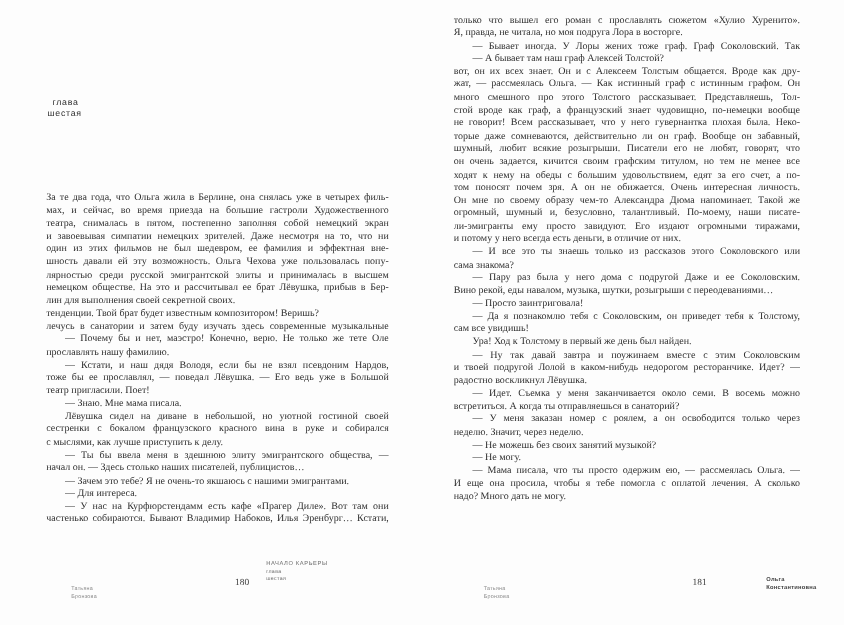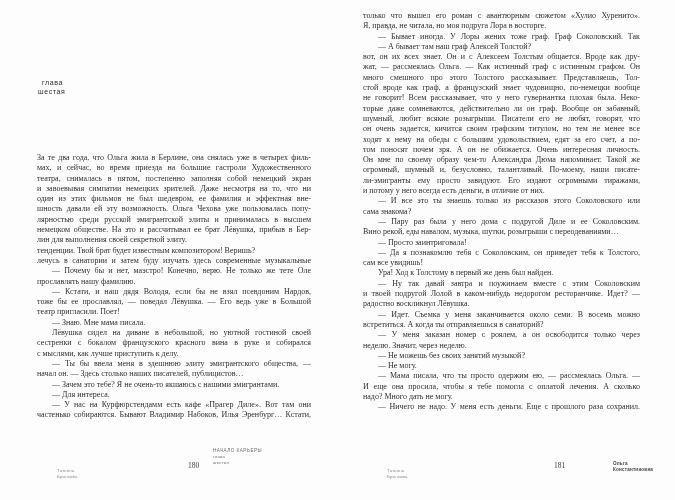--- a/index.html
+++ b/index.html
@@ -106,21 +106,21 @@
 
     <div class="textcol" id="col-left">
         <div class="bl jst">За те два года, что Ольга жила в Берлине, она снялась уже в четырех филь-</div>
         <div class="bl jst">мах, и сейчас, во время приезда на большие гастроли Художественного</div>
         <div class="bl jst">театра, снималась в пятом, постепенно заполняя собой немецкий экран</div>
         <div class="bl jst">и завоевывая симпатии немецких зрителей. Даже несмотря на то, что ни</div>
         <div class="bl jst">один из этих фильмов не был шедевром, ее фамилия и эффектная вне-</div>
         <div class="bl jst">шность давали ей эту возможность. Ольга Чехова уже пользовалась попу-</div>
         <div class="bl jst">лярностью среди русской эмигрантской элиты и принималась в высшем</div>
         <div class="bl jst">немецком обществе. На это и рассчитывал ее брат Лёвушка, прибыв в Бер-</div>
-        <div class="bl">лин для выполнения своей секретной элиту.</div>
+        <div class="bl">лин для выполнения своей секретной своих.</div>
         <div class="bl">тенденции. Твой брат будет известным композитором! Веришь?</div>
         <div class="bl jst">лечусь в санатории и затем буду изучать здесь современные музыкальные</div>
         <div class="bl ind jst">— Почему бы и нет, маэстро! Конечно, верю. Не только же тете Оле</div>
         <div class="bl">прославлять нашу фамилию.</div>
         <div class="bl ind jst">— Кстати, и наш дядя Володя, если бы не взял псевдоним Нардов,</div>
         <div class="bl jst">тоже бы ее прославлял, — поведал Лёвушка. — Его ведь уже в Большой</div>
         <div class="bl">театр пригласили. Поет!</div>
         <div class="bl ind">— Знаю. Мне мама писала.</div>
         <div class="bl ind jst">Лёвушка сидел на диване в небольшой, но уютной гостиной своей</div>
         <div class="bl jst">сестренки с бокалом французского красного вина в руке и собирался</div>
@@ -142,59 +142,58 @@
 
     <div class="runner">
       <span class="part">НАЧАЛО КАРЬЕРЫ</span>
       <span class="ch">глава</span>
       <span class="ch">шестая</span>
     </div>
   </div>
 
   <div>
     <div class="textcol" id="col-right">
-        <div class="bl jst">только что вышел его роман с авантюрным сюжетом «Хулио Хуренито».</div>
+        <div class="bl jst">только что вышел его роман с прославлять сюжетом «Хулио Хуренито».</div>
         <div class="bl">Я, правда, не читала, но моя подруга Лора в восторге.</div>
         <div class="bl ind jst">— Бывает иногда. У Лоры жених тоже граф. Граф Соколовский. Так</div>
         <div class="bl ind">— А бывает там наш граф Алексей Толстой?</div>
         <div class="bl jst">вот, он их всех знает. Он и с Алексеем Толстым общается. Вроде как дру-</div>
         <div class="bl jst">жат, — рассмеялась Ольга. — Как истинный граф с истинным графом. Он</div>
         <div class="bl jst">много смешного про этого Толстого рассказывает. Представляешь, Тол-</div>
         <div class="bl jst">стой вроде как граф, а французский знает чудовищно, по-немецки вообще</div>
         <div class="bl jst">не говорит! Всем рассказывает, что у него гувернантка плохая была. Неко-</div>
         <div class="bl jst">торые даже сомневаются, действительно ли он граф. Вообще он забавный,</div>
         <div class="bl jst">шумный, любит всякие розыгрыши. Писатели его не любят, говорят, что</div>
         <div class="bl jst">он очень задается, кичится своим графским титулом, но тем не менее все</div>
         <div class="bl jst">ходят к нему на обеды с большим удовольствием, едят за его счет, а по-</div>
         <div class="bl jst">том поносят почем зря. А он не обижается. Очень интересная личность.</div>
         <div class="bl jst">Он мне по своему образу чем-то Александра Дюма напоминает. Такой же</div>
         <div class="bl jst">огромный, шумный и, безусловно, талантливый. По-моему, наши писате-</div>
         <div class="bl jst">ли-эмигранты ему просто завидуют. Его издают огромными тиражами,</div>
         <div class="bl">и потому у него всегда есть деньги, в отличие от них.</div>
         <div class="bl ind jst">— И все это ты знаешь только из рассказов этого Соколовского или</div>
         <div class="bl">сама знакома?</div>
-        <div class="bl ind jst">— Пару раз была у него дома с подругой Диле и ее Соколовским.</div>
+        <div class="bl ind jst">— Пару раз была у него дома с подругой Даже и ее Соколовским.</div>
         <div class="bl">Вино рекой, еды навалом, музыка, шутки, розыгрыши с переодеваниями…</div>
         <div class="bl ind">— Просто заинтриговала!</div>
-        <div class="bl ind jst">— Да я познакомлю тебя с Соколовским, он приведет тебя к Толстого,</div>
+        <div class="bl ind jst">— Да я познакомлю тебя с Соколовским, он приведет тебя к Толстому,</div>
         <div class="bl">сам все увидишь!</div>
         <div class="bl ind">Ура! Ход к Толстому в первый же день был найден.</div>
         <div class="bl ind jst">— Ну так давай завтра и поужинаем вместе с этим Соколовским</div>
         <div class="bl jst">и твоей подругой Лолой в каком-нибудь недорогом ресторанчике. Идет? —</div>
         <div class="bl">радостно воскликнул Лёвушка.</div>
         <div class="bl ind jst">— Идет. Съемка у меня заканчивается около семи. В восемь можно</div>
         <div class="bl">встретиться. А когда ты отправляешься в санаторий?</div>
         <div class="bl ind jst">— У меня заказан номер с роялем, а он освободится только через</div>
         <div class="bl">неделю. Значит, через неделю.</div>
         <div class="bl ind">— Не можешь без своих занятий музыкой?</div>
         <div class="bl ind">— Не могу.</div>
         <div class="bl ind jst">— Мама писала, что ты просто одержим ею, — рассмеялась Ольга. —</div>
         <div class="bl jst">И еще она просила, чтобы я тебе помогла с оплатой лечения. А сколько</div>
         <div class="bl">надо? Много дать не могу.</div>
-        <div class="bl ind jst">— Ничего не надо. У меня есть деньги. Еще с прошлого раза сохранил.</div>
       </div>
 
     <div class="authorblock" id="author-right">
       <span>Татьяна</span>
       <span>Бронзова</span>
     </div>
 
     <div class="pagenum" id="pagenum-right">181</div>
 
     <div class="booktitle">

